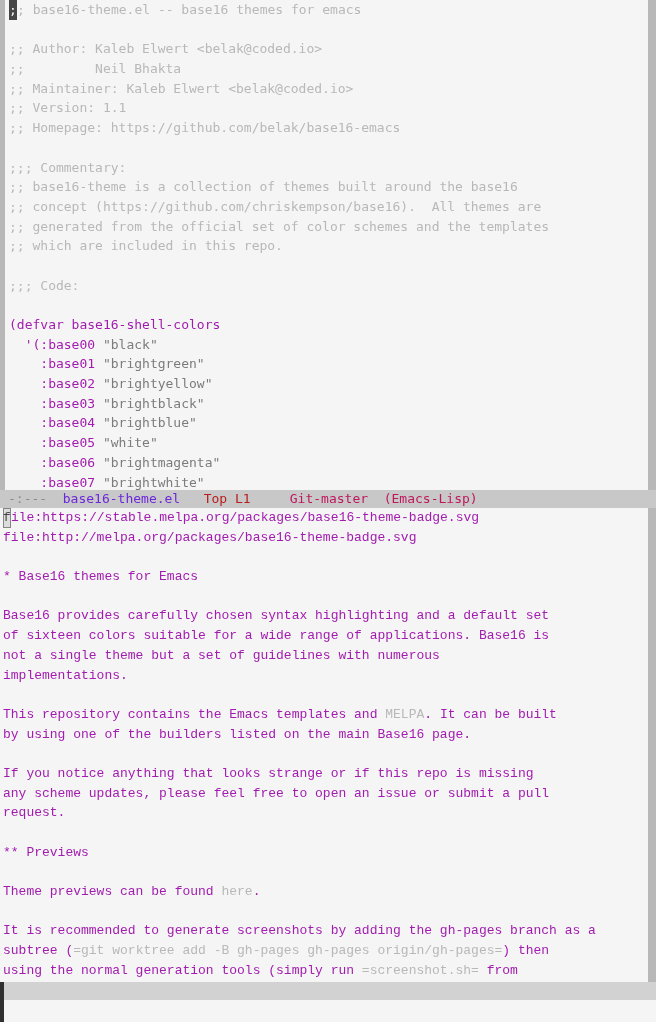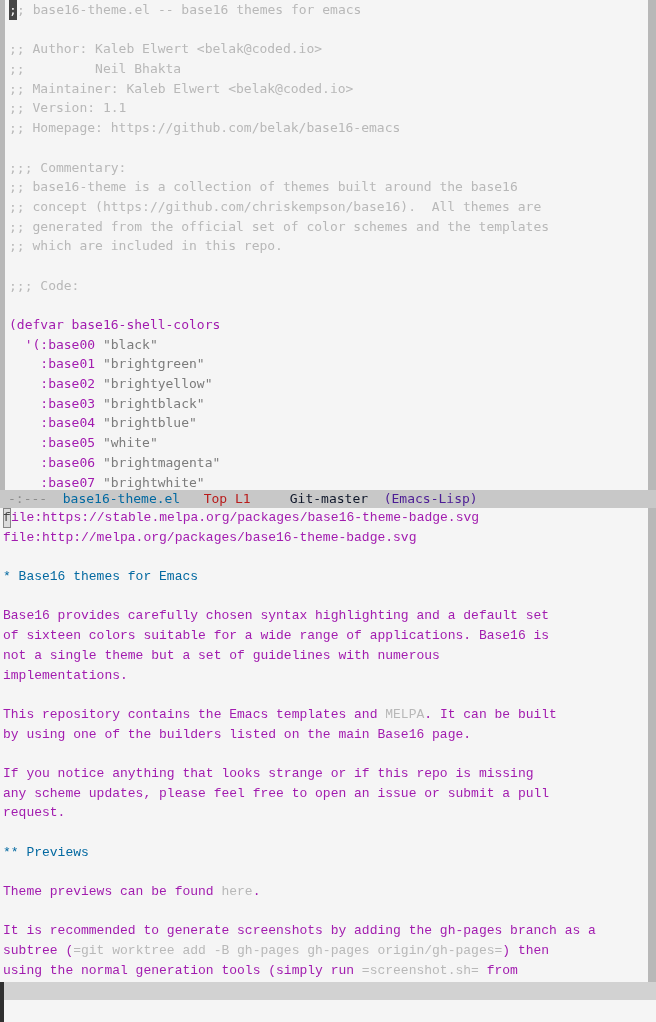--- a/index.html
+++ b/index.html
@@ -56,21 +56,21 @@
     position: absolute;
     top: 0;
     white-space: pre;
   }
   .line { height: 19.7px; white-space: pre; }
 
   
   .t  { color: #a21caf; }          
   .cmt{ color: #b8b8b8; }          
   .lnk{ color: #b8b8b8; }          
-  .hd { color: #0369a1; }          
+  .hd { color: #a21caf; }          
   .str{ color: #7c7c7c; }          
 
   
   .cursor-block {
     display: inline-block;
     background: #464646;
     color: #f5f5f5;
     width: 8px;
   }
   .cursor-hollow {
@@ -86,24 +86,24 @@
     height: 18px;
     line-height: 18px;
     background: #c8c8c8;
     color: #7c7c7c;
     white-space: pre;
     font-size: 13px;
     overflow: hidden;
     flex: 0 0 auto;
     position: relative;
   }
-  .modeline .ml-buffer { color: #0369a1; }
+  .modeline .ml-buffer { color: #6d28d9; }
   .modeline .ml-pos { color: #b91c1c; }
-  .modeline .ml-vc { color: #0f172a; }
-  .modeline .ml-mode { color: #4c1d95; }
+  .modeline .ml-vc { color: #be185d; }
+  .modeline .ml-mode { color: #be185d; }
   .modeline.inactive { background: #d2d2d2; }
 
   .ml-dash { color: #8c8c8c; }
 
   
   .minibuffer {
     height: 22px;
     line-height: 21px;
     background: #f5f5f5;
     color: #3c3c3c;

